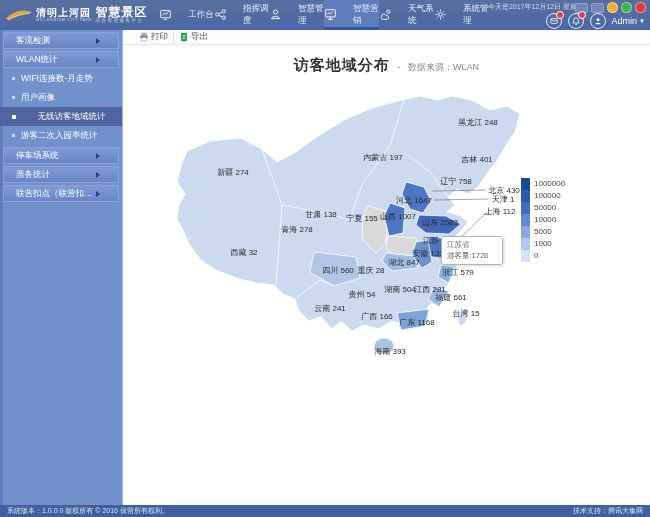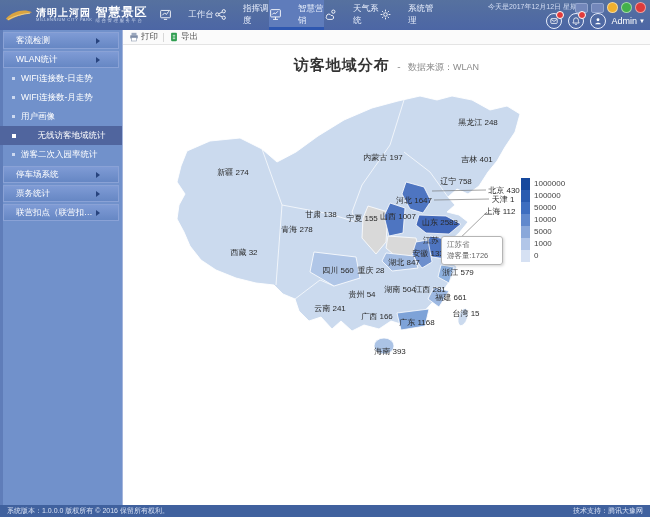--- a/index.html
+++ b/index.html
@@ -41,21 +41,21 @@
   .expand-ind{flex:0 0 auto;width:0;height:0;border-left:4px solid #27437e;
               border-top:3px solid transparent;border-bottom:3px solid transparent;margin-left:3px;}
   .side-sub{height:19px;display:flex;align-items:center;color:#fff;font-size:8.5px;
             padding-left:21px;position:relative;cursor:pointer;white-space:nowrap;}
   .side-sub .bullet{position:absolute;left:12px;top:8px;width:3px;height:3px;background:#cdd9f0;}
   .side-sub.active{background:#50659e;justify-content:center;}
   .side-sub.active .bullet{background:#fff;width:4px;height:4px;top:7.5px;}
   
   .content{position:absolute;left:123px;top:30px;right:0;bottom:12px;background:#fff;}
   .toolbar{height:14px;background:#fbfbfb;border-bottom:1px solid #e4e4e4;display:flex;align-items:center;
-           gap:5px;padding-left:6px;font-size:8.5px;color:#555;}
+           gap:5px;padding-left:16px;font-size:8.5px;color:#555;}
   .tool{display:flex;align-items:center;gap:2px;cursor:pointer;}
   .sep{width:1px;height:9px;background:#d8d8d8;}
   .page-title{position:absolute;left:0;right:0;top:26px;text-align:center;white-space:nowrap;}
   .title-main{font-size:15px;font-weight:bold;color:#333;letter-spacing:1px;}
   .title-dash{font-size:10px;color:#999;margin:0 3px;}
   .title-src{font-size:9px;color:#8a8a8a;}
   
   .map-layer{position:absolute;inset:0;z-index:5;}
   .map-layer svg{position:absolute;inset:0;}
   .map-label{position:absolute;transform:translate(-50%,-50%);font-size:8px;color:#2b2b2b;white-space:nowrap;}
@@ -104,20 +104,27 @@
         </div>
         <div class="nav-tab">
           <span><svg viewBox="0 0 16 16" width="13" height="13">
               <circle cx="4" cy="8" r="2" fill="none" stroke="#fff" stroke-width="1.1"></circle>
               <circle cx="12" cy="4" r="2" fill="none" stroke="#fff" stroke-width="1.1"></circle>
               <circle cx="12" cy="12" r="2" fill="none" stroke="#fff" stroke-width="1.1"></circle>
               <path d="M6 7l4-2M6 9l4 2" stroke="#fff" stroke-width="1.1"></path>
             </svg></span>
           <span>指挥调度</span>
         </div>
+        <div class="nav-tab">
+          <span><svg viewBox="0 0 16 16" width="13" height="13">
+              <circle cx="8" cy="5" r="2.5" fill="none" stroke="#fff" stroke-width="1.1"></circle>
+              <path d="M3 13c1-3.5 9-3.5 10 0z" fill="none" stroke="#fff" stroke-width="1.1"></path>
+            </svg></span>
+          <span>智慧管理</span>
+        </div>
         <div class="nav-tab active">
           <span><svg viewBox="0 0 16 16" width="13" height="13">
               <rect x="2" y="2" width="12" height="9" rx="1" fill="none" stroke="#fff" stroke-width="1.1"></rect>
               <path d="M4 8l2-2 2 1 3-3" fill="none" stroke="#fff" stroke-width="1.1"></path>
               <path d="M8 11v3M5 14h6" stroke="#fff" stroke-width="1.1"></path>
             </svg></span>
           <span>智慧营销</span>
         </div>
         <div class="nav-tab">
           <span><svg viewBox="0 0 16 16" width="13" height="13">
@@ -174,24 +181,20 @@
   </header>
 
   <aside id="sidebar">
       <div class="side-group">
         <span class="grp-label">客流检测</span>
         <span class="expand-ind"></span>
       </div>
       <div class="side-group">
         <span class="grp-label">WLAN统计</span>
         <span class="expand-ind"></span>
-      </div>
-      <div class="side-sub">
-        <span class="bullet"></span>
-        <span>WIFI连接数-日走势</span>
       </div>
       <div class="side-sub">
         <span class="bullet"></span>
         <span>WIFI连接数-月走势</span>
       </div>
       <div class="side-sub">
         <span class="bullet"></span>
         <span>用户画像</span>
       </div>
       <div class="side-sub active">

